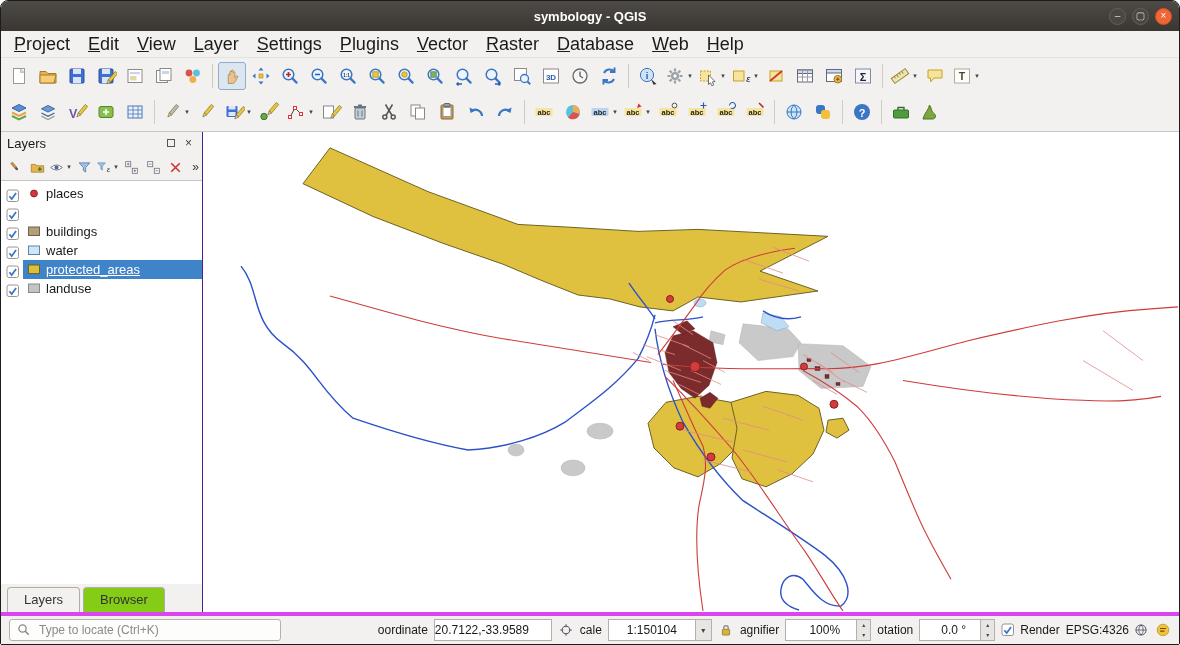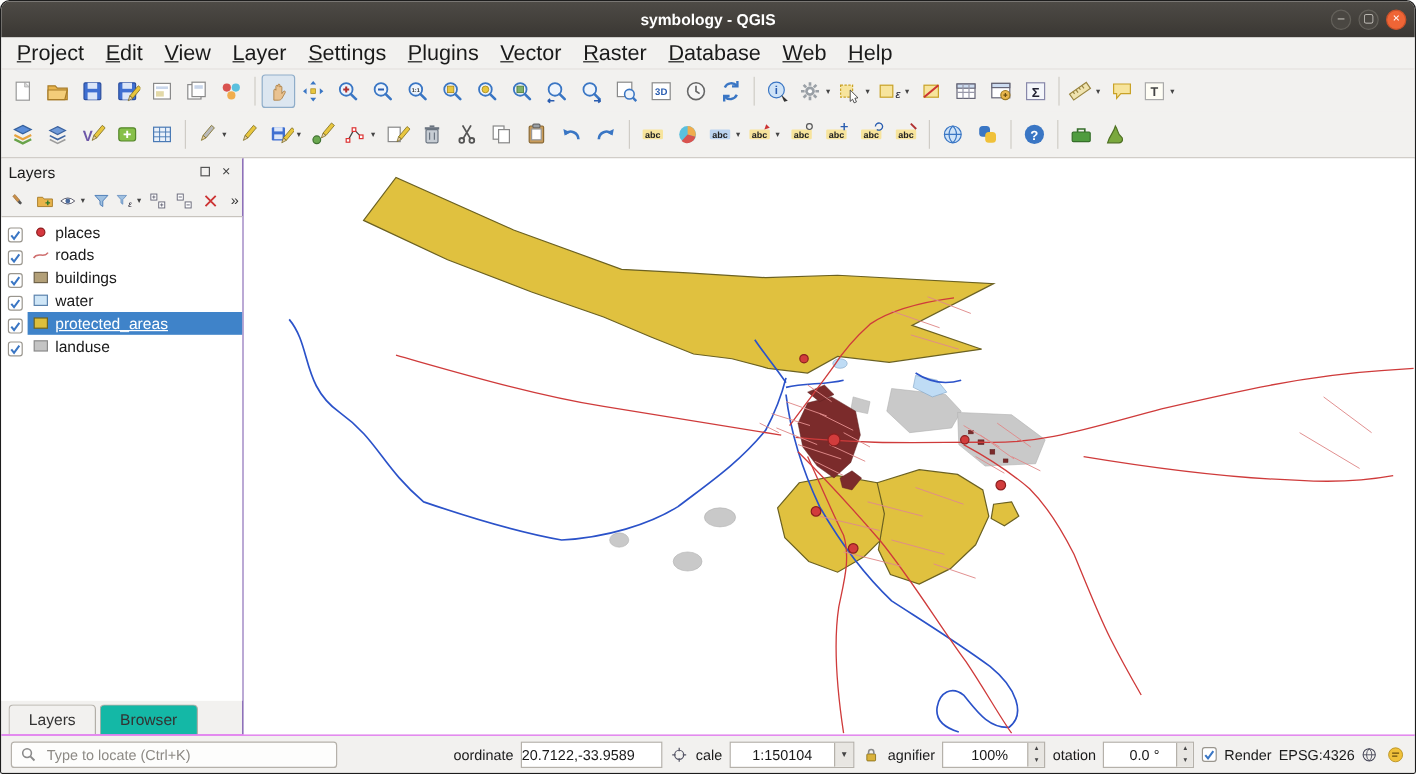--- a/index.html
+++ b/index.html
@@ -46,36 +46,36 @@
   .layers-list{flex:1;background:#ffffff;border-top:1px solid #c8c4be;padding-top:3px;overflow:hidden;}
   .layer-row{display:flex;align-items:flex-end;height:19px;padding-left:5px;font-size:13px;color:#1a1a1a;}
   .cbx{width:14px;height:14px;display:inline-flex;flex:0 0 14px;}
   .cbx svg{width:100%;height:100%;}
   .row-body{display:flex;align-items:center;gap:5px;flex:1;height:100%;padding:0 4px;margin-left:3px;}
   .swatch{width:14px;height:15px;display:inline-flex;flex:0 0 14px;}
   .swatch svg{width:100%;height:100%;}
   .layer-row.selected .row-body{background:#3f83c9;color:#fff;}
   .layer-row.selected .layer-label{text-decoration:underline;}
   .panel-tabs{height:28px;flex:0 0 28px;display:flex;align-items:flex-end;padding:2px 6px 0 6px;gap:3px;}
-  .ptab{padding:4px 16px 5px 16px;font-size:13px;border:1px solid #b2aea7;border-bottom:none;border-radius:4px 4px 0 0;background:#14b8a6;color:#333;}
+  .ptab{padding:4px 16px 5px 16px;font-size:13px;border:1px solid #b2aea7;border-bottom:none;border-radius:4px 4px 0 0;background:#84cc16;color:#333;}
   .ptab.active{background:#f2f1ef;}
   .map-wrap{flex:1;background:#ffffff;position:relative;min-width:0;}
   svg.map{position:absolute;inset:0;width:100%;height:100%;}
   
   .mf-landuse{fill:var(--mc-landuse);stroke:#b2b2b2;stroke-width:.5;}
   .mf-protected{fill:var(--mc-protected_fill);stroke:var(--mc-protected_stroke);stroke-width:1;}
   .mf-water{fill:var(--mc-water);stroke:#7fa3c4;stroke-width:.5;}
   .mf-building{fill:var(--mc-building);stroke:#5d1f1f;stroke-width:.4;}
   .ml-river{stroke:var(--mc-river);fill:none;stroke-width:1.4;}
   .ml-road{stroke:var(--mc-road);fill:none;stroke-width:1.1;}
   .ml-road-minor{stroke:var(--mc-road_minor);fill:none;stroke-width:.8;}
   .mp-place{fill:var(--mc-place_fill);stroke:var(--mc-place_stroke);stroke-width:1;}
   
   .statusbar{height:32px;flex:0 0 32px;display:flex;align-items:center;gap:6px;padding:0 8px;
-    border-top:1px solid #d946ef;background:#f2f1ef;font-size:12px;color:#1a1a1a;}
+    border-top:4px solid #d946ef;background:#f2f1ef;font-size:12px;color:#1a1a1a;}
   .locate{display:flex;align-items:center;gap:5px;width:272px;flex:0 0 272px;height:22px;border:1px solid #b5b1aa;
     border-radius:3px;background:#fdfdfc;padding:0 6px;}
   .locate input{border:none;outline:none;background:transparent;font-family:"Liberation Sans",sans-serif;
     font-size:12px;color:#333;width:100%;}
   .locate input::placeholder{color:#8d8a85;}
   .sb-spacer{flex:1;}
   .sb-label{white-space:nowrap;}
   .sb-box{height:22px;border:1px solid #b5b1aa;background:#fff;display:flex;align-items:center;overflow:hidden;}
   .coord{width:118px;justify-content:flex-start;}
   .combo{width:104px;}
@@ -818,28 +818,20 @@
               <span class="layer-label">places</span>
             </span>
           </div>
           <div class="layer-row">
             <span class="cbx">
               <svg viewBox="0 0 14 14">
                 <rect x="1" y="1" width="11.5" height="11.5" rx="2" fill="#fff" stroke="#9a968e"></rect>
                 <path d="M3.4 7.2 l2.3 2.8 4.4 -6" fill="none" stroke="#3a76c4" stroke-width="1.7"></path>
               </svg>
             </span>
-            <span class="row-body">
-              <span class="swatch">
-                <svg viewBox="0 0 14 15">
-                  <path d="M1 10 C4.5 4 9.5 11 13 5.5" fill="none" stroke="#cf6f6f" stroke-width="1.3"></path>
-                </svg>
-              </span>
-              <span class="layer-label">roads</span>
-            </span>
           </div>
           <div class="layer-row">
             <span class="cbx">
               <svg viewBox="0 0 14 14">
                 <rect x="1" y="1" width="11.5" height="11.5" rx="2" fill="#fff" stroke="#9a968e"></rect>
                 <path d="M3.4 7.2 l2.3 2.8 4.4 -6" fill="none" stroke="#3a76c4" stroke-width="1.7"></path>
               </svg>
             </span>
             <span class="row-body">
               <span class="swatch">

